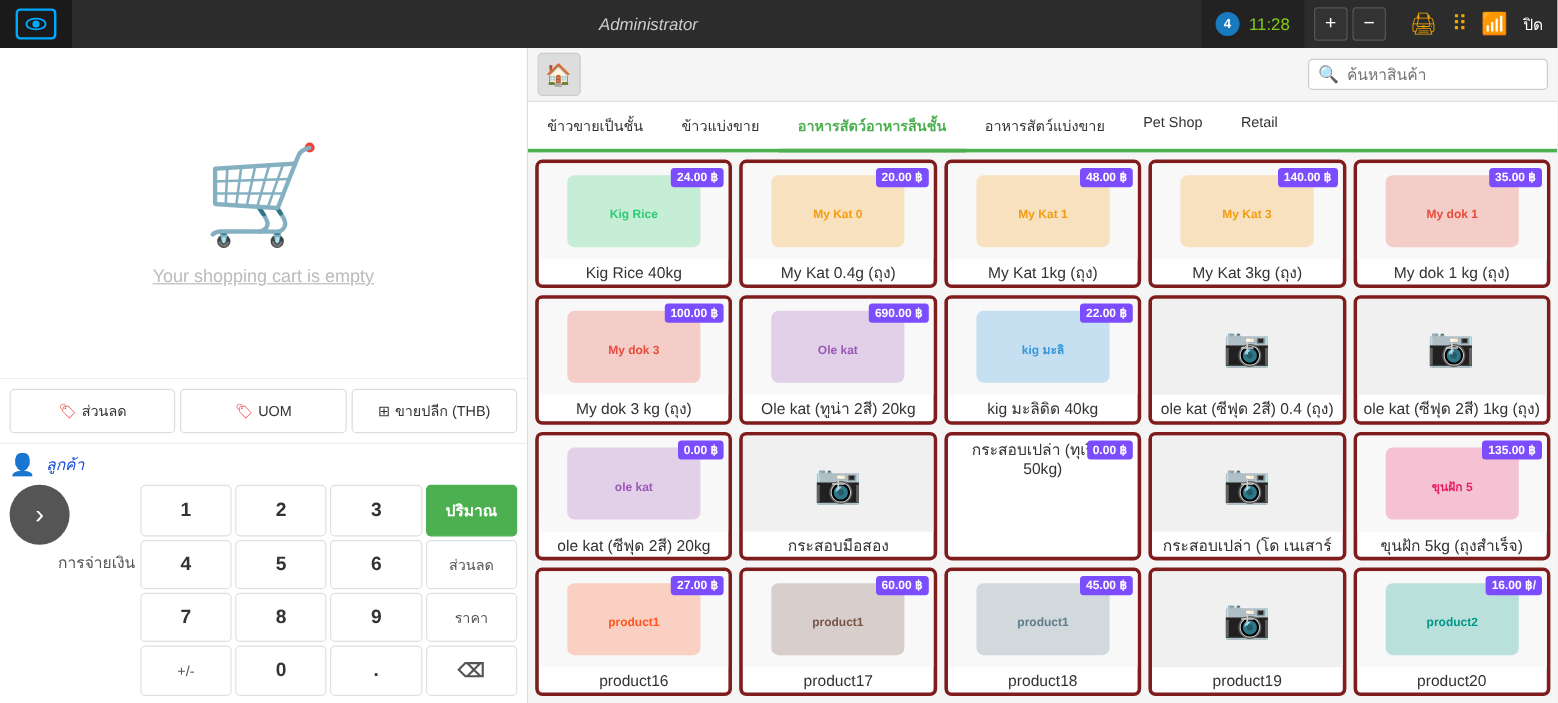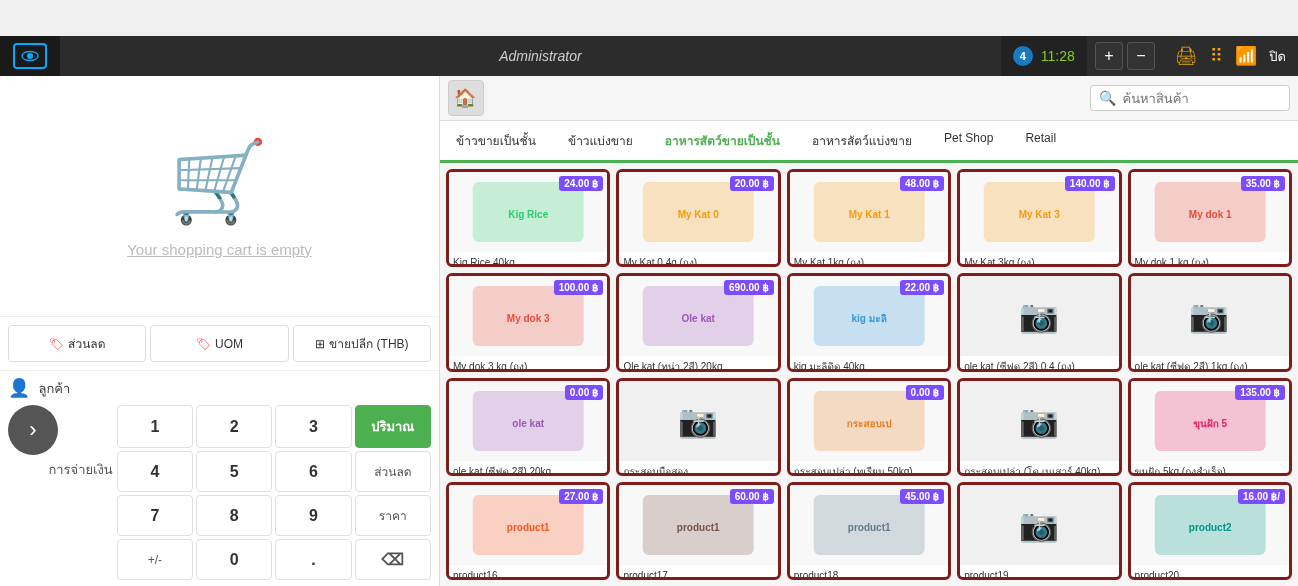--- a/index.html
+++ b/index.html
@@ -1,21 +1,21 @@
 <!DOCTYPE html>
 <html><head>
   <meta charset="utf-8">
   <style>
     * { box-sizing: border-box; margin: 0; padding: 0; }
     body { font-family: 'Segoe UI', Tahoma, sans-serif; background: #f0f0f0; width: 1298px; height: 586px; overflow: hidden; display: flex; flex-direction: column; }
 
     
     .topbar {
       display: flex; align-items: center; height: 40px;
-      background: #2c2c2c; color: white; flex-shrink: 0; margin-top: 36px;
+      background: #2c2c2c; color: white; flex-shrink: 0;
     }
     .topbar-logo {
       width: 60px; height: 40px; background: #1a1a1a;
       display: flex; align-items: center; justify-content: center;
       flex-shrink: 0;
     }
     .topbar-logo svg { width: 36px; height: 28px; }
     .topbar-admin {
       flex: 1; text-align: center; font-style: italic; font-size: 14px; color: #ccc;
       padding-left: 20px;
@@ -74,21 +74,21 @@
     }
 
     
     .numpad-area {
       padding: 6px 8px; background: white;
     }
     .customer-row {
       display: flex; align-items: center; gap: 8px; margin-bottom: 6px;
     }
     .customer-icon { font-size: 18px; color: #555; }
-    .customer-label { font-size: 13px; color: #404040; flex: 1; }
+    .customer-label { font-size: 13px; color: #1d4ed8; flex: 1; font-style: italic; }
 
     .numpad-grid {
       display: grid; grid-template-columns: repeat(4, 1fr); gap: 3px;
     }
     .num-btn {
       padding: 10px 4px; border: 1px solid #e0e0e0; background: white;
       border-radius: 4px; cursor: pointer; font-size: 16px; font-weight: bold;
       text-align: center; color: #333;
     }
     .num-btn.action { font-size: 12px; color: #555; font-weight: normal; }
@@ -161,22 +161,22 @@
       display: flex; align-items: center; justify-content: center;
       background: #f9f9f9; overflow: hidden;
     }
     .product-img-placeholder {
       width: 100%; height: 80px; background: #f0f0f0;
       display: flex; align-items: center; justify-content: center;
       color: #ccc; font-size: 28px;
     }
 
     .product-name {
-      padding: 4px 4px 6px; font-size: 10px; color: #333;
-      text-align: left; line-height: 1.3;
+      padding: 4px 4px 6px; font-size: 13px; color: #333;
+      text-align: center; line-height: 1.3;
     }
 
     
     .products-area::-webkit-scrollbar { width: 6px; }
     .products-area::-webkit-scrollbar-track { background: #f0f0f0; }
     .products-area::-webkit-scrollbar-thumb { background: #ccc; border-radius: 3px; }
   </style>
 </head>
 <body>
 
@@ -265,21 +265,21 @@
       <div class="home-btn">🏠</div>
       <div class="search-box">
         <span class="search-icon">🔍</span>
         <input class="search-input" placeholder="ค้นหาสินค้า" style="">
       </div>
     </div>
 
     <div class="category-tabs" id="cat-tabs">
         <div class="cat-tab">ข้าวขายเป็นชั้น</div>
         <div class="cat-tab">ข้าวแบ่งขาย</div>
-        <div class="cat-tab active">อาหารสัตว์ขายเป็นชั้น</div>
+        <div class="cat-tab active">อาหารสัตว์อาหารส็นชั้น</div>
         <div class="cat-tab">อาหารสัตว์แบ่งขาย</div>
         <div class="cat-tab">Pet Shop</div>
         <div class="cat-tab">Retail</div>
       </div>
 
     <div class="products-area" id="products-grid">
         <div class="product-card">
           <div class="price-badge">24.00 ฿</div>
           <div class="product-img">
             <svg width="100%" height="80" xmlns="http://www.w3.org/2000/svg">
@@ -397,27 +397,20 @@
         <div class="product-card">
           <div class="price-badge">5.00 ฿</div>
           <div class="product-img-placeholder" style="position: relative;">
             <span style="font-size:32px;color:#ccc;">📷</span>
             <span style="font-size:20px;color:#ccc;position:absolute;">＋</span>
           </div>
           <div class="product-name">กระสอบมือสอง</div>
         </div>
         <div class="product-card">
           <div class="price-badge">0.00 ฿</div>
-          <div class="product-img">
-            <svg width="100%" height="80" xmlns="http://www.w3.org/2000/svg">
-    <rect width="100%" height="80" fill="#f8f8f8"></rect>
-    <rect x="15%" y="10" width="70%" height="60" rx="6" fill="#e67e22" opacity="0.25"></rect>
-    <text x="50%" y="46" text-anchor="middle" font-size="10" fill="#e67e22" font-weight="bold">กระสอบเป</text>
-  </svg>
-          </div>
           <div class="product-name">กระสอบเปล่า (ทุเรียน 50kg)</div>
         </div>
         <div class="product-card">
           <div class="price-badge">0.00 ฿</div>
           <div class="product-img-placeholder" style="position: relative;">
             <span style="font-size:32px;color:#ccc;">📷</span>
             <span style="font-size:20px;color:#ccc;position:absolute;">＋</span>
           </div>
           <div class="product-name">กระสอบเปล่า (โด เนเสาร์ 40kg)</div>
         </div>

